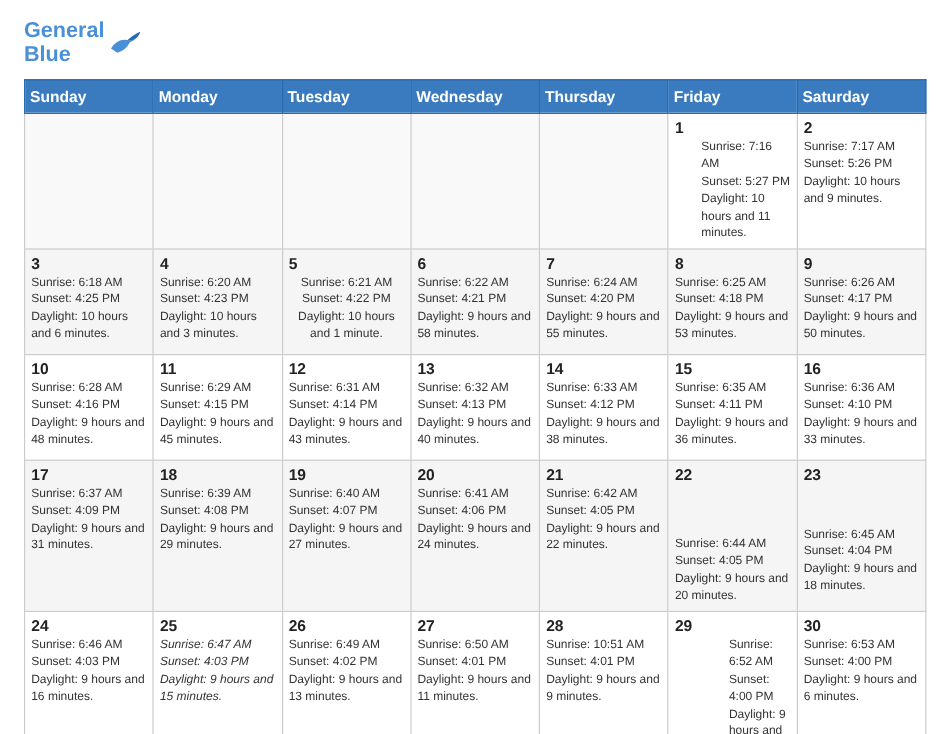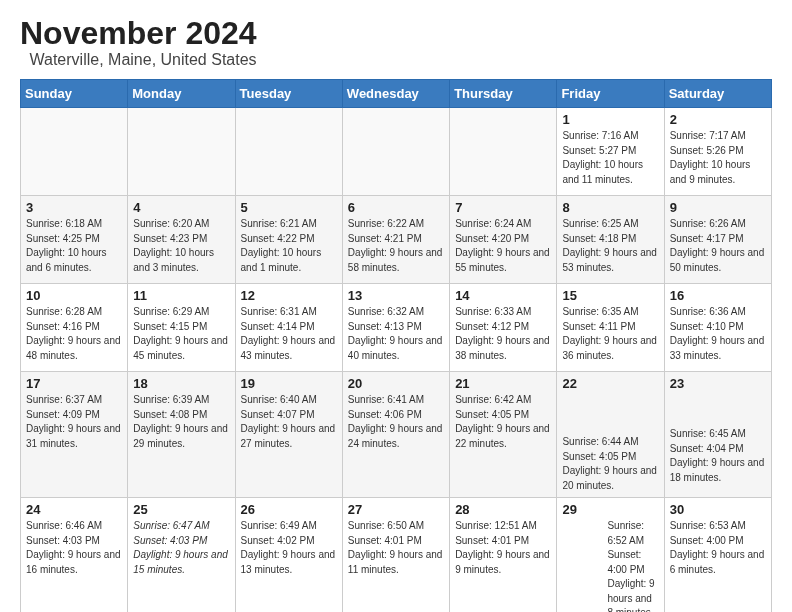--- a/index.html
+++ b/index.html
@@ -88,23 +88,32 @@
       color: #333;
     }
     .empty-cell {
       background: #f9f9f9;
     }
   </style>
 </head>
 <body>
 
 <div class="header">
-  <div class="title-block">
-    <h1>November 2024</h1>
-    <h2>Waterville, Maine, United States</h2>
+  <div class="logo">
+    <div>
+      <div style="display:flex;align-items:center;">
+        <div class="logo-text">
+          <span>General</span><br><span style="color:#4a90d9;">Blue</span>
+        </div>
+        <svg class="logo-bird" viewBox="0 0 32 26" fill="none" xmlns="http://www.w3.org/2000/svg">
+          <path d="M4 18 Q10 8 20 10 Q26 4 32 2 Q28 10 22 12 Q18 20 10 22 Z" fill="#4a90d9"></path>
+          <path d="M20 10 Q24 6 32 2 Q30 8 24 10 Z" fill="#2a6aae"></path>
+        </svg>
+      </div>
+    </div>
   </div>
 </div>
 
 <table>
   <thead>
     <tr>
     <th>Sunday</th>
         <th>Monday</th>
         <th>Tuesday</th>
         <th>Wednesday</th>
@@ -115,21 +124,21 @@
   </thead>
   <tbody id="calendar-body">
   <tr>
         <td class="empty-cell"></td>
         <td class="empty-cell"></td>
         <td class="empty-cell"></td>
         <td class="empty-cell"></td>
         <td class="empty-cell"></td>
         <td>
           <span class="day-number">1</span>
-          <div class="cell-info" style="white-space: pre-line;">Sunrise: 7:16 AM
+          <div class="cell-info" style="white-space: pre-line; margin-left: 22px;">Sunrise: 7:16 AM
 Sunset: 5:27 PM
 Daylight: 10 hours and 11 minutes.</div>
         </td>
         <td>
           <span class="day-number">2</span>
           <div class="cell-info" style="white-space: pre-line;">Sunrise: 7:17 AM
 Sunset: 5:26 PM
 Daylight: 10 hours and 9 minutes.</div>
         </td>
       </tr>
@@ -141,21 +150,21 @@
 Daylight: 10 hours and 6 minutes.</div>
         </td>
         <td>
           <span class="day-number">4</span>
           <div class="cell-info" style="white-space: pre-line;">Sunrise: 6:20 AM
 Sunset: 4:23 PM
 Daylight: 10 hours and 3 minutes.</div>
         </td>
         <td>
           <span class="day-number">5</span>
-          <div class="cell-info" style="white-space: pre-line;">Sunrise: 6:21 AM
+          <div class="cell-info" style="white-space: pre-line; text-align: center;">Sunrise: 6:21 AM
 Sunset: 4:22 PM
 Daylight: 10 hours and 1 minute.</div>
         </td>
         <td>
           <span class="day-number">6</span>
           <div class="cell-info" style="white-space: pre-line;">Sunrise: 6:22 AM
 Sunset: 4:21 PM
 Daylight: 9 hours and 58 minutes.</div>
         </td>
         <td>
@@ -285,21 +294,21 @@
 Daylight: 9 hours and 13 minutes.</div>
         </td>
         <td>
           <span class="day-number">27</span>
           <div class="cell-info" style="white-space: pre-line;">Sunrise: 6:50 AM
 Sunset: 4:01 PM
 Daylight: 9 hours and 11 minutes.</div>
         </td>
         <td>
           <span class="day-number">28</span>
-          <div class="cell-info" style="white-space: pre-line;">Sunrise: 12:51 AM
+          <div class="cell-info" style="white-space: pre-line;">Sunrise: 10:51 AM
 Sunset: 4:01 PM
 Daylight: 9 hours and 9 minutes.</div>
         </td>
         <td>
           <span class="day-number">29</span>
           <div class="cell-info" style="white-space: pre-line; margin-left: 45px;">Sunrise: 6:52 AM
 Sunset: 4:00 PM
 Daylight: 9 hours and 8 minutes.</div>
         </td>
         <td>

